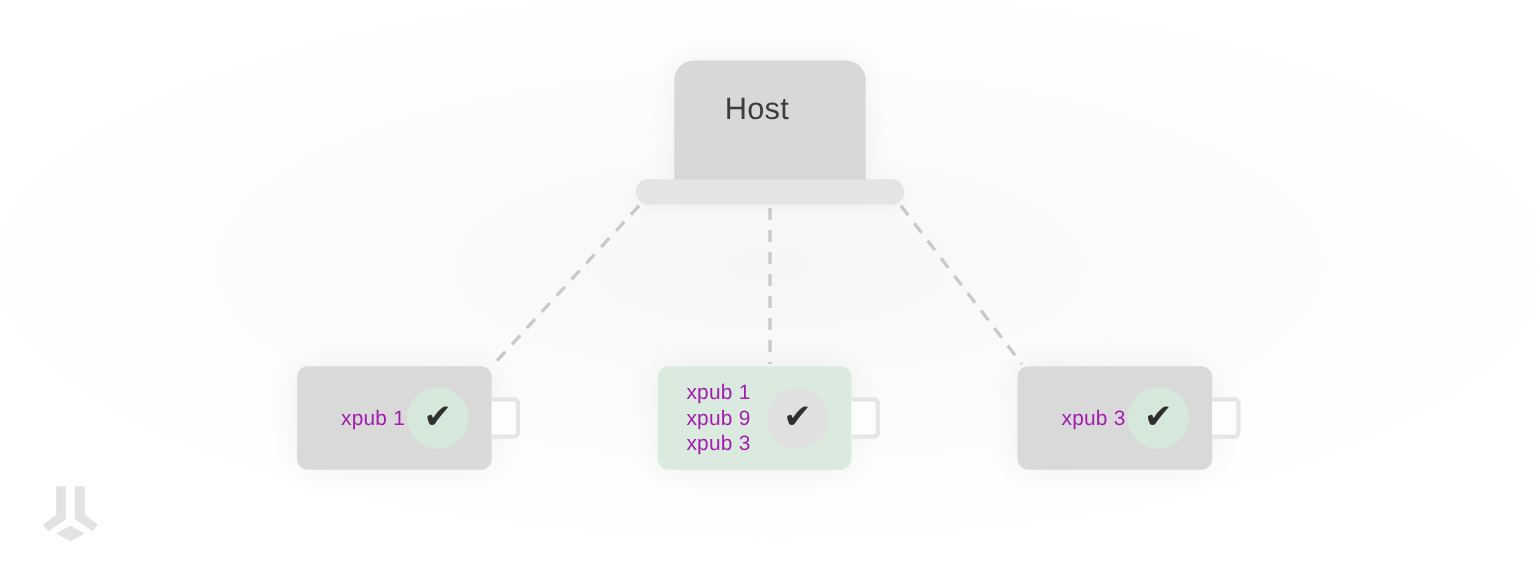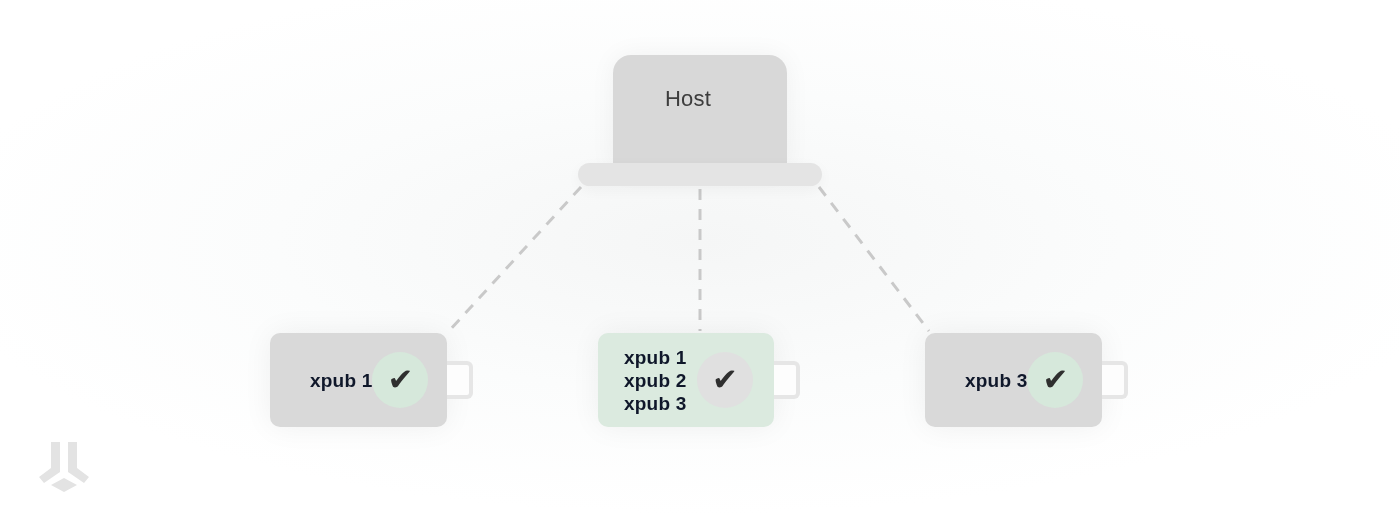--- a/index.html
+++ b/index.html
@@ -35,21 +35,21 @@
     width: 244px; height: 23px;
     border-radius: 12px;
     z-index: 3;
     box-shadow: 0 4px 14px rgba(0,0,0,0.04);
   }
   .host-label {
     position: absolute;
     left: 613px; top: 87px;
     width: 150px;
     text-align: center;
-    font-size: 22px;
+    font-size: 28px;
     line-height: 23px;
     font-weight: 500;
     letter-spacing: 0.2px;
     color: #3d3d3d;
     z-index: 4;
   }
 
   
   .device {
     position: absolute;
@@ -66,23 +66,23 @@
   }
   .device-1 { left: 270px; width: 177px; }
   .device-2 { left: 598px; width: 176px; }
   .device-3 { left: 925px; width: 177px; }
 
   .device-labels {
     display: flex;
     flex-direction: column;
     font-size: 19px;
     line-height: 23px;
-    font-weight: 700;
+    font-weight: 400;
     letter-spacing: 0.2px;
-    color: #0f172a;
+    color: #a21caf;
     white-space: nowrap;
     align-items: flex-end;
   }
   .device-1 .device-labels, .device-3 .device-labels { margin: 0 auto 0 14px; }
 
   .badge {
     flex: none;
     width: 56px; height: 56px;
     border-radius: 50%;
     display: flex;
@@ -139,21 +139,21 @@
     </div>
     <div class="badge" style="background: rgb(214, 232, 219);">
       <span class="check-glyph" style="color: rgb(47, 47, 47);">✔</span>
     </div>
     <div class="usb-plug" style="border-color: rgb(230, 230, 230);"></div>
   </div>
 
   <div class="device device-2" style="background: rgb(219, 234, 223);">
     <div class="device-labels">
       <span>xpub 1</span>
-      <span>xpub 2</span>
+      <span>xpub 9</span>
       <span>xpub 3</span>
     </div>
     <div class="badge" style="background: rgb(224, 224, 224);">
       <span class="check-glyph" style="color: rgb(47, 47, 47);">✔</span>
     </div>
     <div class="usb-plug" style="border-color: rgb(230, 230, 230);"></div>
   </div>
 
   <div class="device device-3" style="background: rgb(217, 217, 217);">
     <div class="device-labels">

